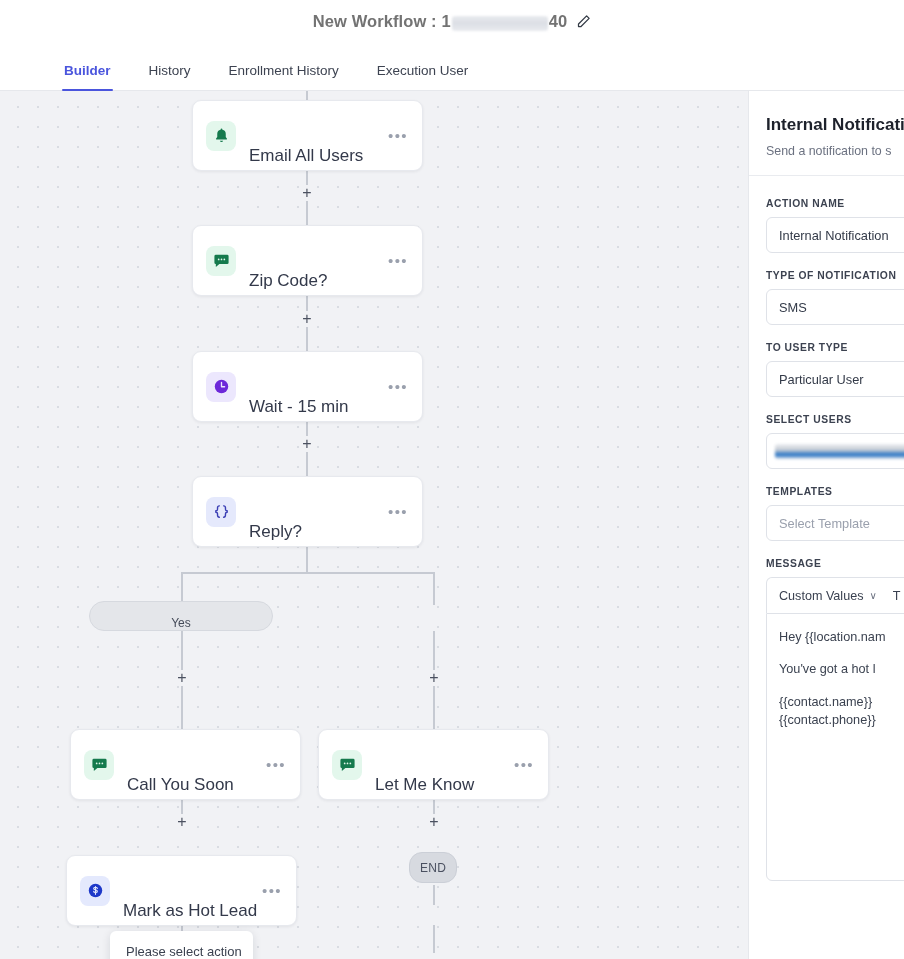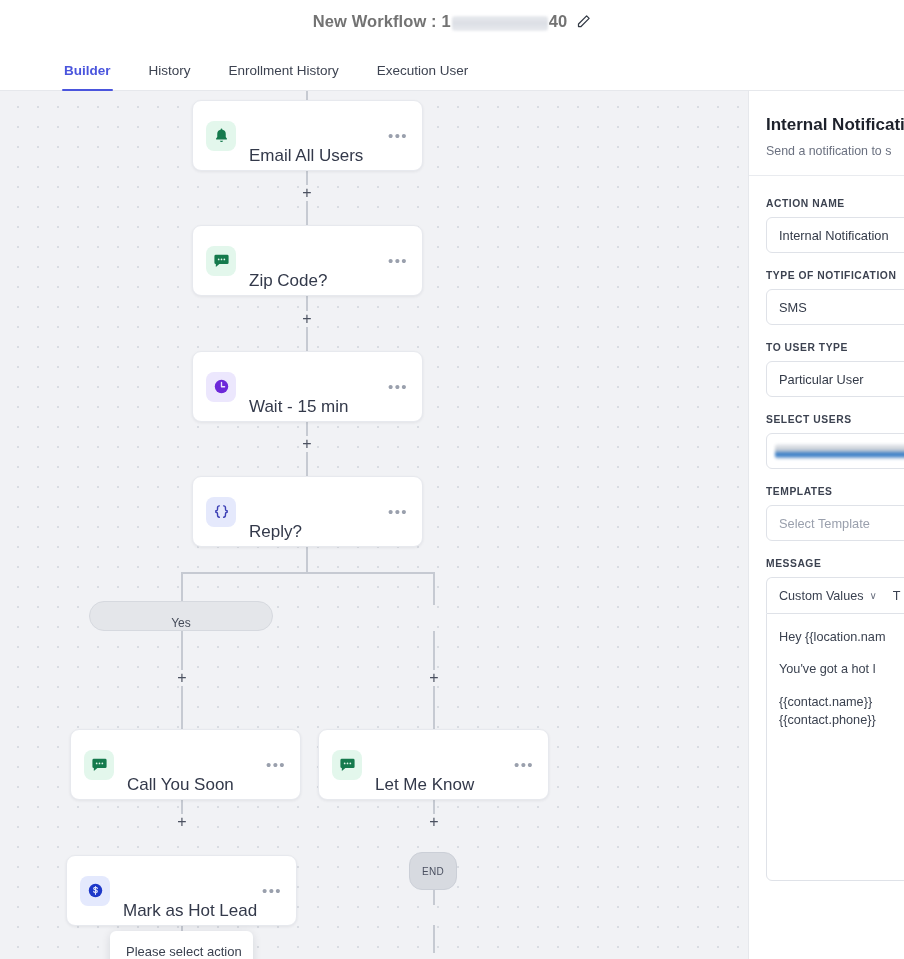--- a/index.html
+++ b/index.html
@@ -89,24 +89,24 @@
   }
   .node-dots { color: #9aa0ad; font-size: 15px; letter-spacing: 1.4px; line-height: 1; }
 
   .pill {
     position: absolute; height: 30px; border-radius: 15px;
     background: #e4e6ea; border: 1px solid #d6d9df;
     display: flex; align-items: flex-end; justify-content: center;
     font-size: 12px; color: #454b59; cursor: pointer;
   }
   .pill-end {
-    position: absolute; height: 38px; width: 48px; border-radius: 13px;
+    position: absolute; height: 31px; width: 48px; border-radius: 13px;
     background: #d7dae0; border: 1px solid #cbcfd7;
     display: flex; align-items: center; justify-content: center;
-    font-size: 10px; color: #4a5060; letter-spacing: .3px;
+    font-size: 12px; color: #4a5060; letter-spacing: .3px;
   }
 
   .action-popover {
     position: absolute; background: #ffffff; border-radius: 6px;
     box-shadow: 0 2px 10px rgba(20,25,40,.12);
     padding: 13px 16px 16px 16px; font-size: 13px; color: #3b4250;
     white-space: nowrap;
   }
 
   

